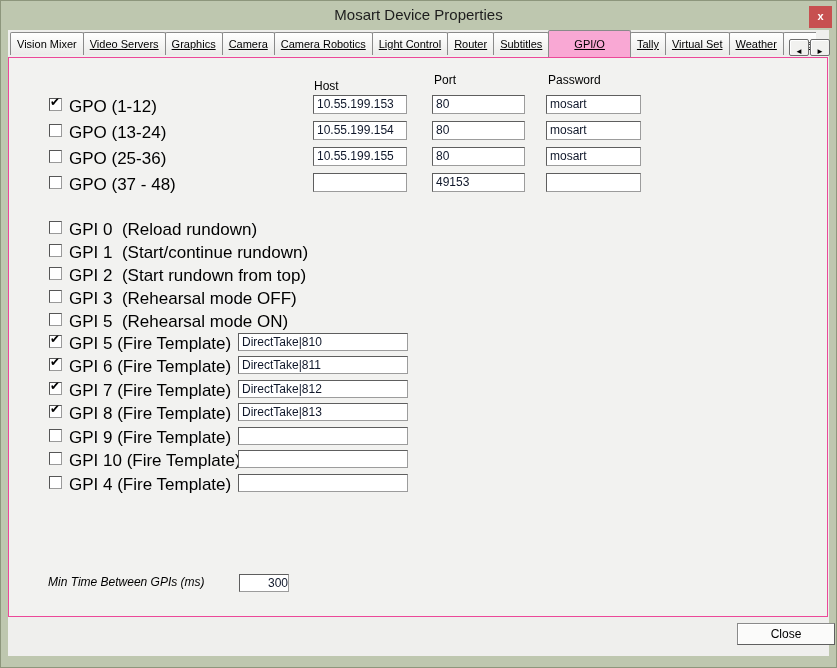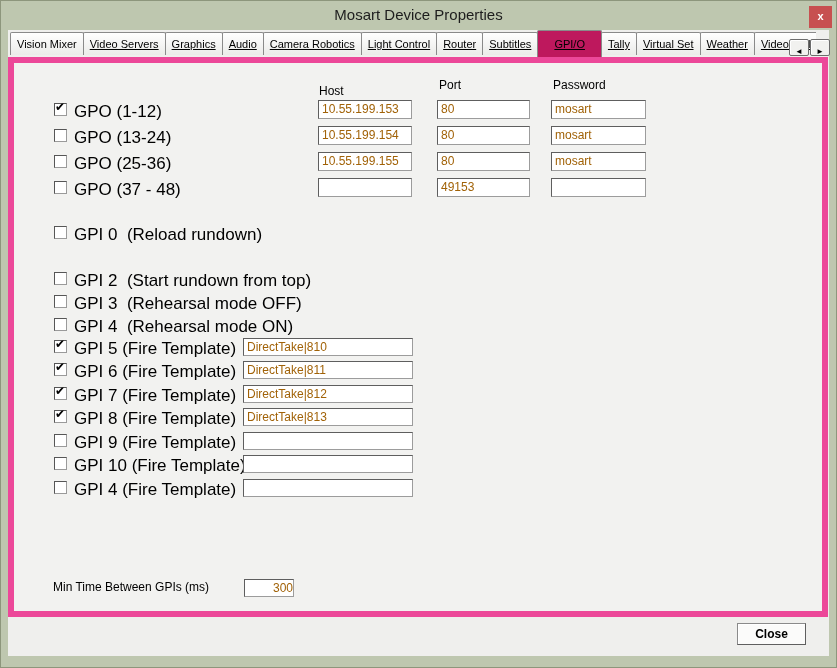--- a/index.html
+++ b/index.html
@@ -41,41 +41,41 @@
   }
   .tab {
     flex:0 0 auto; height:23px; line-height:22px; padding:0 6px;
     font-size:11px; color:#000; white-space:nowrap;
     background:linear-gradient(#ffffff,#ebebe9);
     border:1px solid #8a8a8a; border-bottom:none;
     border-radius:2px 2px 0 0; cursor:default;
   }
   .tab + .tab { margin-left:-1px;text-decoration:underline; }
   .tab.selected {
-    height:27px; line-height:26px; padding:0 16px;
-    background:#be185d; position:relative; z-index:3;
+    height:27px; line-height:26px; padding:0 25px;
+    background:#f9a8d4; position:relative; z-index:3;
     box-shadow:0 1px 0 0 #f2f2f0;
   }
   .tab-scroll {
     position:absolute; top:9px; left:780px; height:17px; z-index:4; display:flex;
   }
   .scroll-btn {
     width:20px; height:17px; margin-left:1px;
     background:#f1f1ef;
     border:1px solid #6d6d6d;
     box-shadow:inset 1px 1px 0 #ffffff;
     border-radius:2px;
     text-align:center; cursor:pointer;
   }
   .scroll-btn span { font-size:8px; line-height:15px; color:#000; }
 
   
   .page {
     position:absolute; left:0; top:27px; width:820px; height:560px;
-    background:#f2f2f0; border:6px solid #ec4899; z-index:1;
+    background:#f2f2f0; border:1px solid #ec4899; z-index:1;
   }
 
   .col-label { position:absolute; font-size:12px; color:#000; }
 
   .row { position:absolute; left:0; width:100%; height:20px; }
 
   .checkbox {
     position:absolute; left:40px; width:13px; height:13px;
     background:#fff;
     border:1px solid #9a9a9a; border-top-color:#565656; border-left-color:#565656;
@@ -87,45 +87,45 @@
   }
   .checkbox.checked .check { display:block; }
 
   .row-label {
     position:absolute; left:60px; font-size:17px; color:#000; white-space:pre;
   }
 
   .field {
     position:absolute; height:19px; background:#fff;
     border:1px solid #9c9c9c; border-top-color:#5e5e5e; border-left-color:#5e5e5e;
-    font-size:12px; color:#a16207; padding:1px 0 0 3px;
+    font-size:12px; color:#0f172a; padding:1px 0 0 3px;
     overflow:hidden; white-space:nowrap; cursor:text;
   }
 
   .gpo-row .checkbox { top:3px; }
   .gpo-row .row-label { top:2px; }
   .gpo-row .field { top:0; }
   .f-host { left:304px; width:94px; }
   .f-port { left:423px; width:93px; }
   .f-pass { left:537px; width:95px; }
 
   .gpi-row .checkbox { top:0; }
   .gpi-row .row-label { top:-1px; }
   .gpi-row .field { top:-2px; left:229px; width:170px; height:18px; }
 
-  .mintime-label { position:absolute; left:39px; top:517px; font-size:12px; color:#000; }
+  .mintime-label { position:absolute; left:39px; top:517px; font-size:12px; color:#000;font-style:italic; }
   .mintime-field { left:230px; top:516px; width:50px; height:18px;text-align:right; }
 
   
   .close-btn {
-    position:absolute; left:729px; top:593px; width:69px; height:22px;
+    position:absolute; left:729px; top:593px; width:98px; height:22px;
     background:#fbfbfa;
     border:1px solid #8a8a8a; border-bottom-color:#5f5f5f; border-right-color:#5f5f5f;
     box-shadow:inset 1px 1px 0 #ffffff;
-    text-align:center; cursor:pointer;font-weight:bold;
+    text-align:center; cursor:pointer;
   }
   .close-btn span { font-size:12px; line-height:20px; color:#000; }
 </style>
 </head>
 <body>
 
 <div class="dialog">
 
   <div class="titlebar">
     <span class="title">Mosart Device Properties</span>
@@ -133,21 +133,21 @@
       <span>x</span>
     </div>
   </div>
 
   <div class="client">
 
     <div class="tabstrip">
       <div class="tab">Vision Mixer</div>
       <div class="tab">Video Servers</div>
       <div class="tab">Graphics</div>
-      <div class="tab">Audio</div>
+      <div class="tab">Camera</div>
       <div class="tab">Camera Robotics</div>
       <div class="tab">Light Control</div>
       <div class="tab">Router</div>
       <div class="tab">Subtitles</div>
       <div class="tab selected">GPI/O</div>
       <div class="tab">Tally</div>
       <div class="tab">Virtual Set</div>
       <div class="tab">Weather</div>
       <div class="tab">Video Wall</div>
       <div class="tab">Int</div>
@@ -195,31 +195,35 @@
         <span class="row-label">GPO (37 - 48)</span>
         <div class="field f-host"></div>
         <div class="field f-port">49153</div>
         <div class="field f-pass"></div>
       </div>
 
       <div class="row gpi-row" style="top:163px">
         <div class="checkbox"></div>
         <span class="row-label">GPI 0  (Reload rundown)</span>
       </div>
+      <div class="row gpi-row" style="top:186px">
+        <div class="checkbox"></div>
+        <span class="row-label">GPI 1  (Start/continue rundown)</span>
+      </div>
       <div class="row gpi-row" style="top:209px">
         <div class="checkbox"></div>
         <span class="row-label">GPI 2  (Start rundown from top)</span>
       </div>
       <div class="row gpi-row" style="top:232px">
         <div class="checkbox"></div>
         <span class="row-label">GPI 3  (Rehearsal mode OFF)</span>
       </div>
       <div class="row gpi-row" style="top:255px">
         <div class="checkbox"></div>
-        <span class="row-label">GPI 4  (Rehearsal mode ON)</span>
+        <span class="row-label">GPI 5  (Rehearsal mode ON)</span>
       </div>
 
       <div class="row gpi-row" style="top:277px">
         <div class="checkbox checked">
             <span class="check">✔</span>
           </div>
         <span class="row-label">GPI 5 (Fire Template)</span>
         <div class="field">DirectTake|810</div>
       </div>
       <div class="row gpi-row" style="top:300px">

